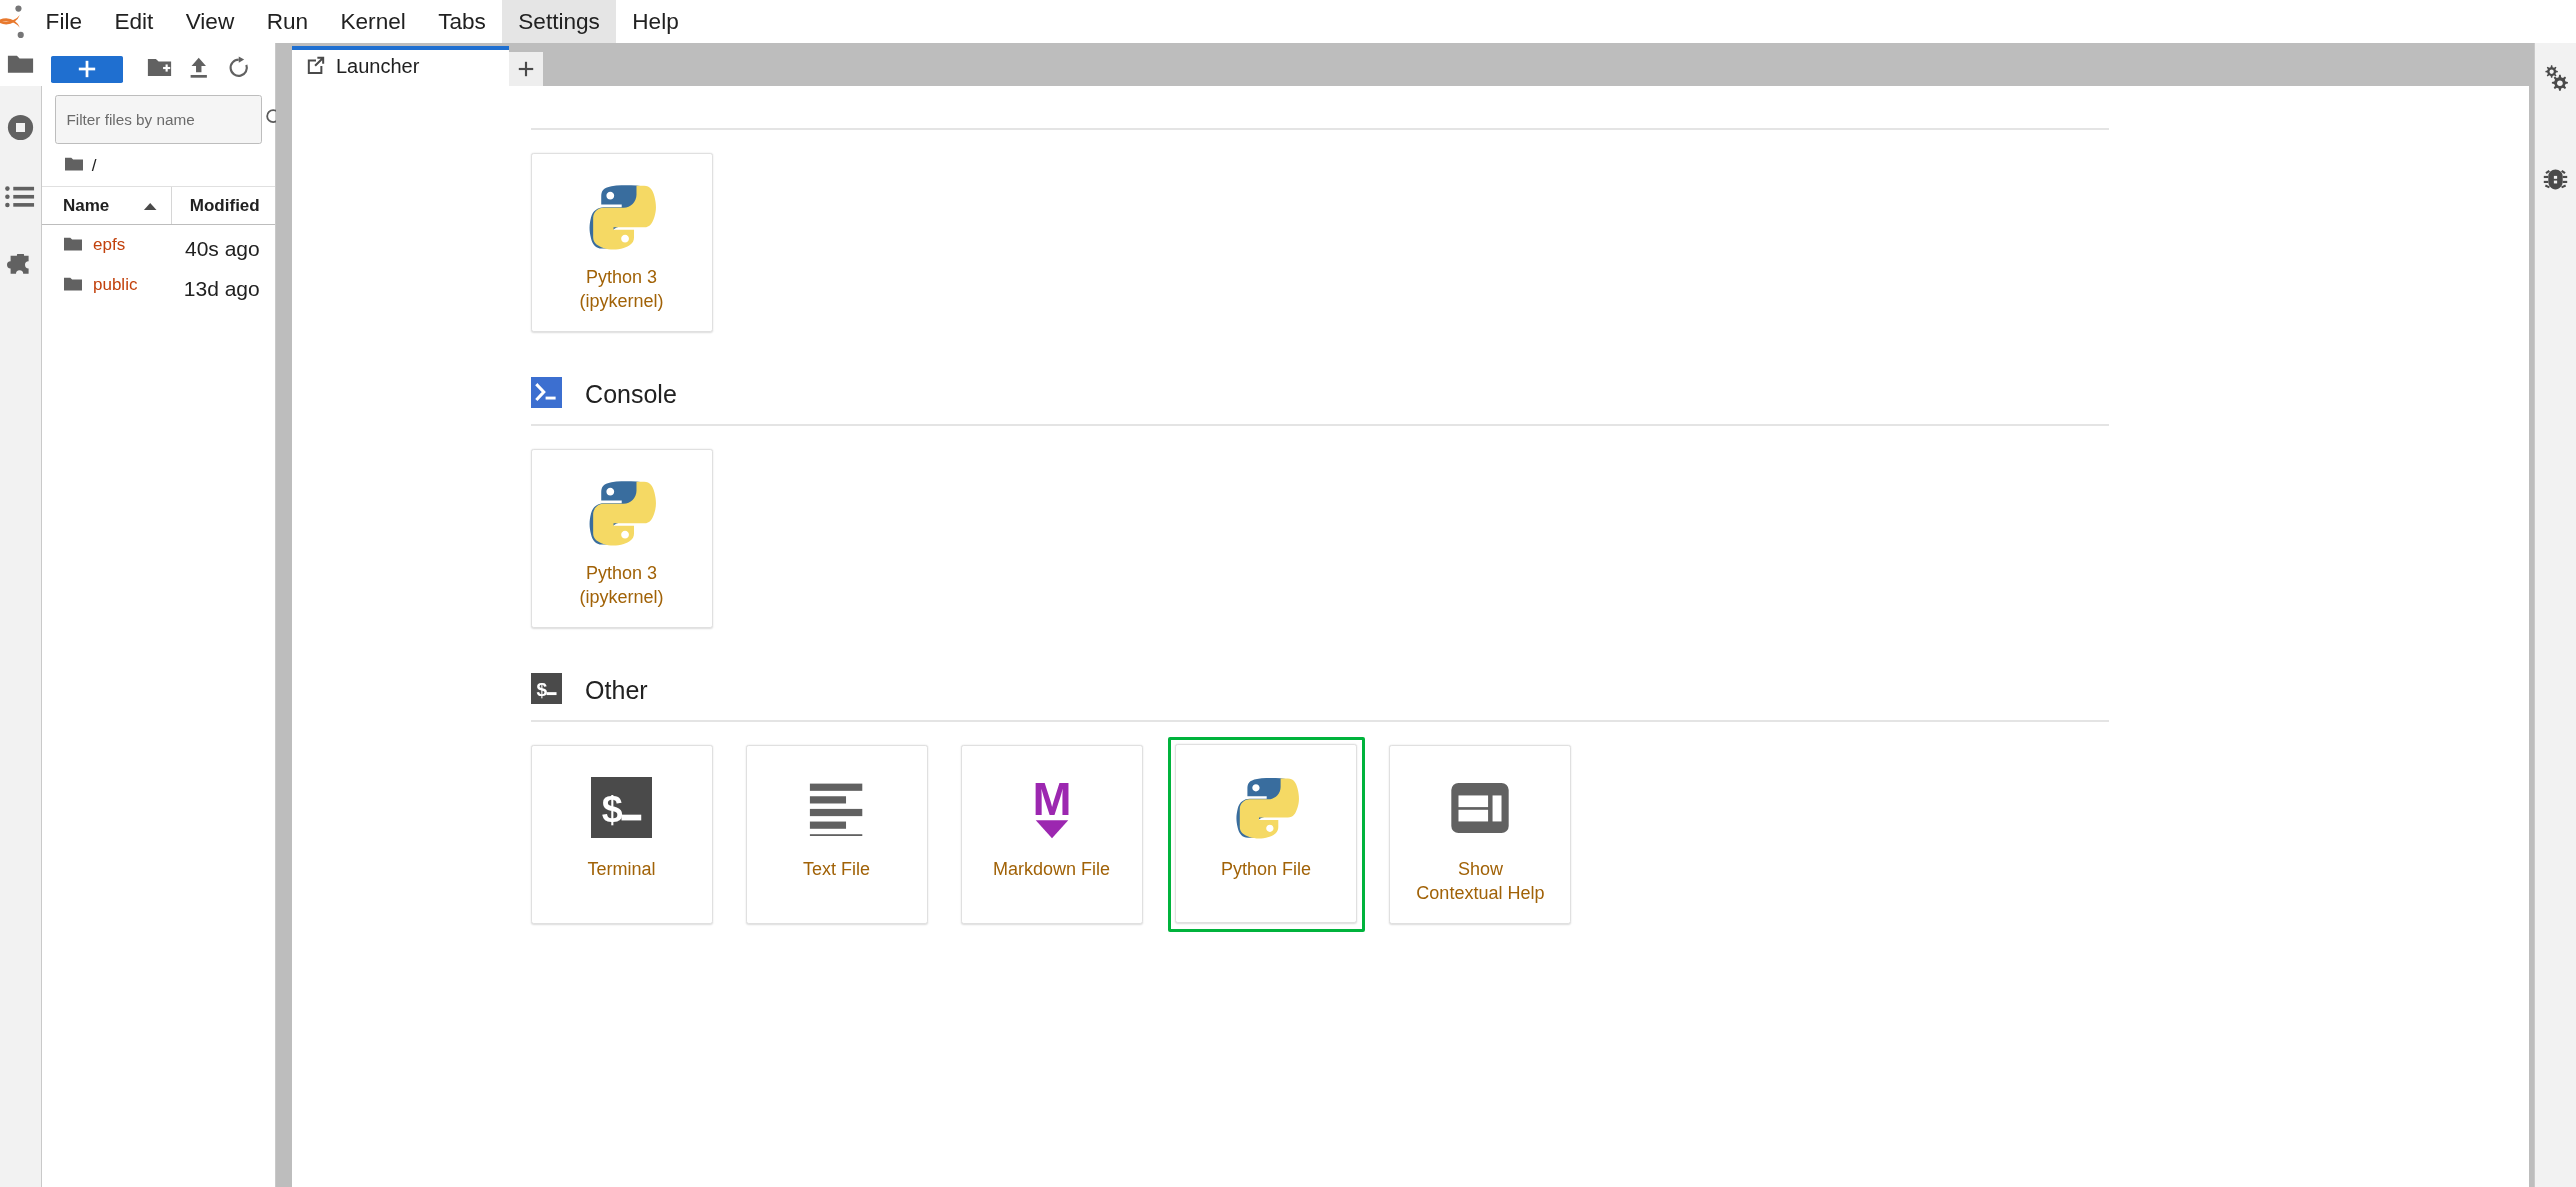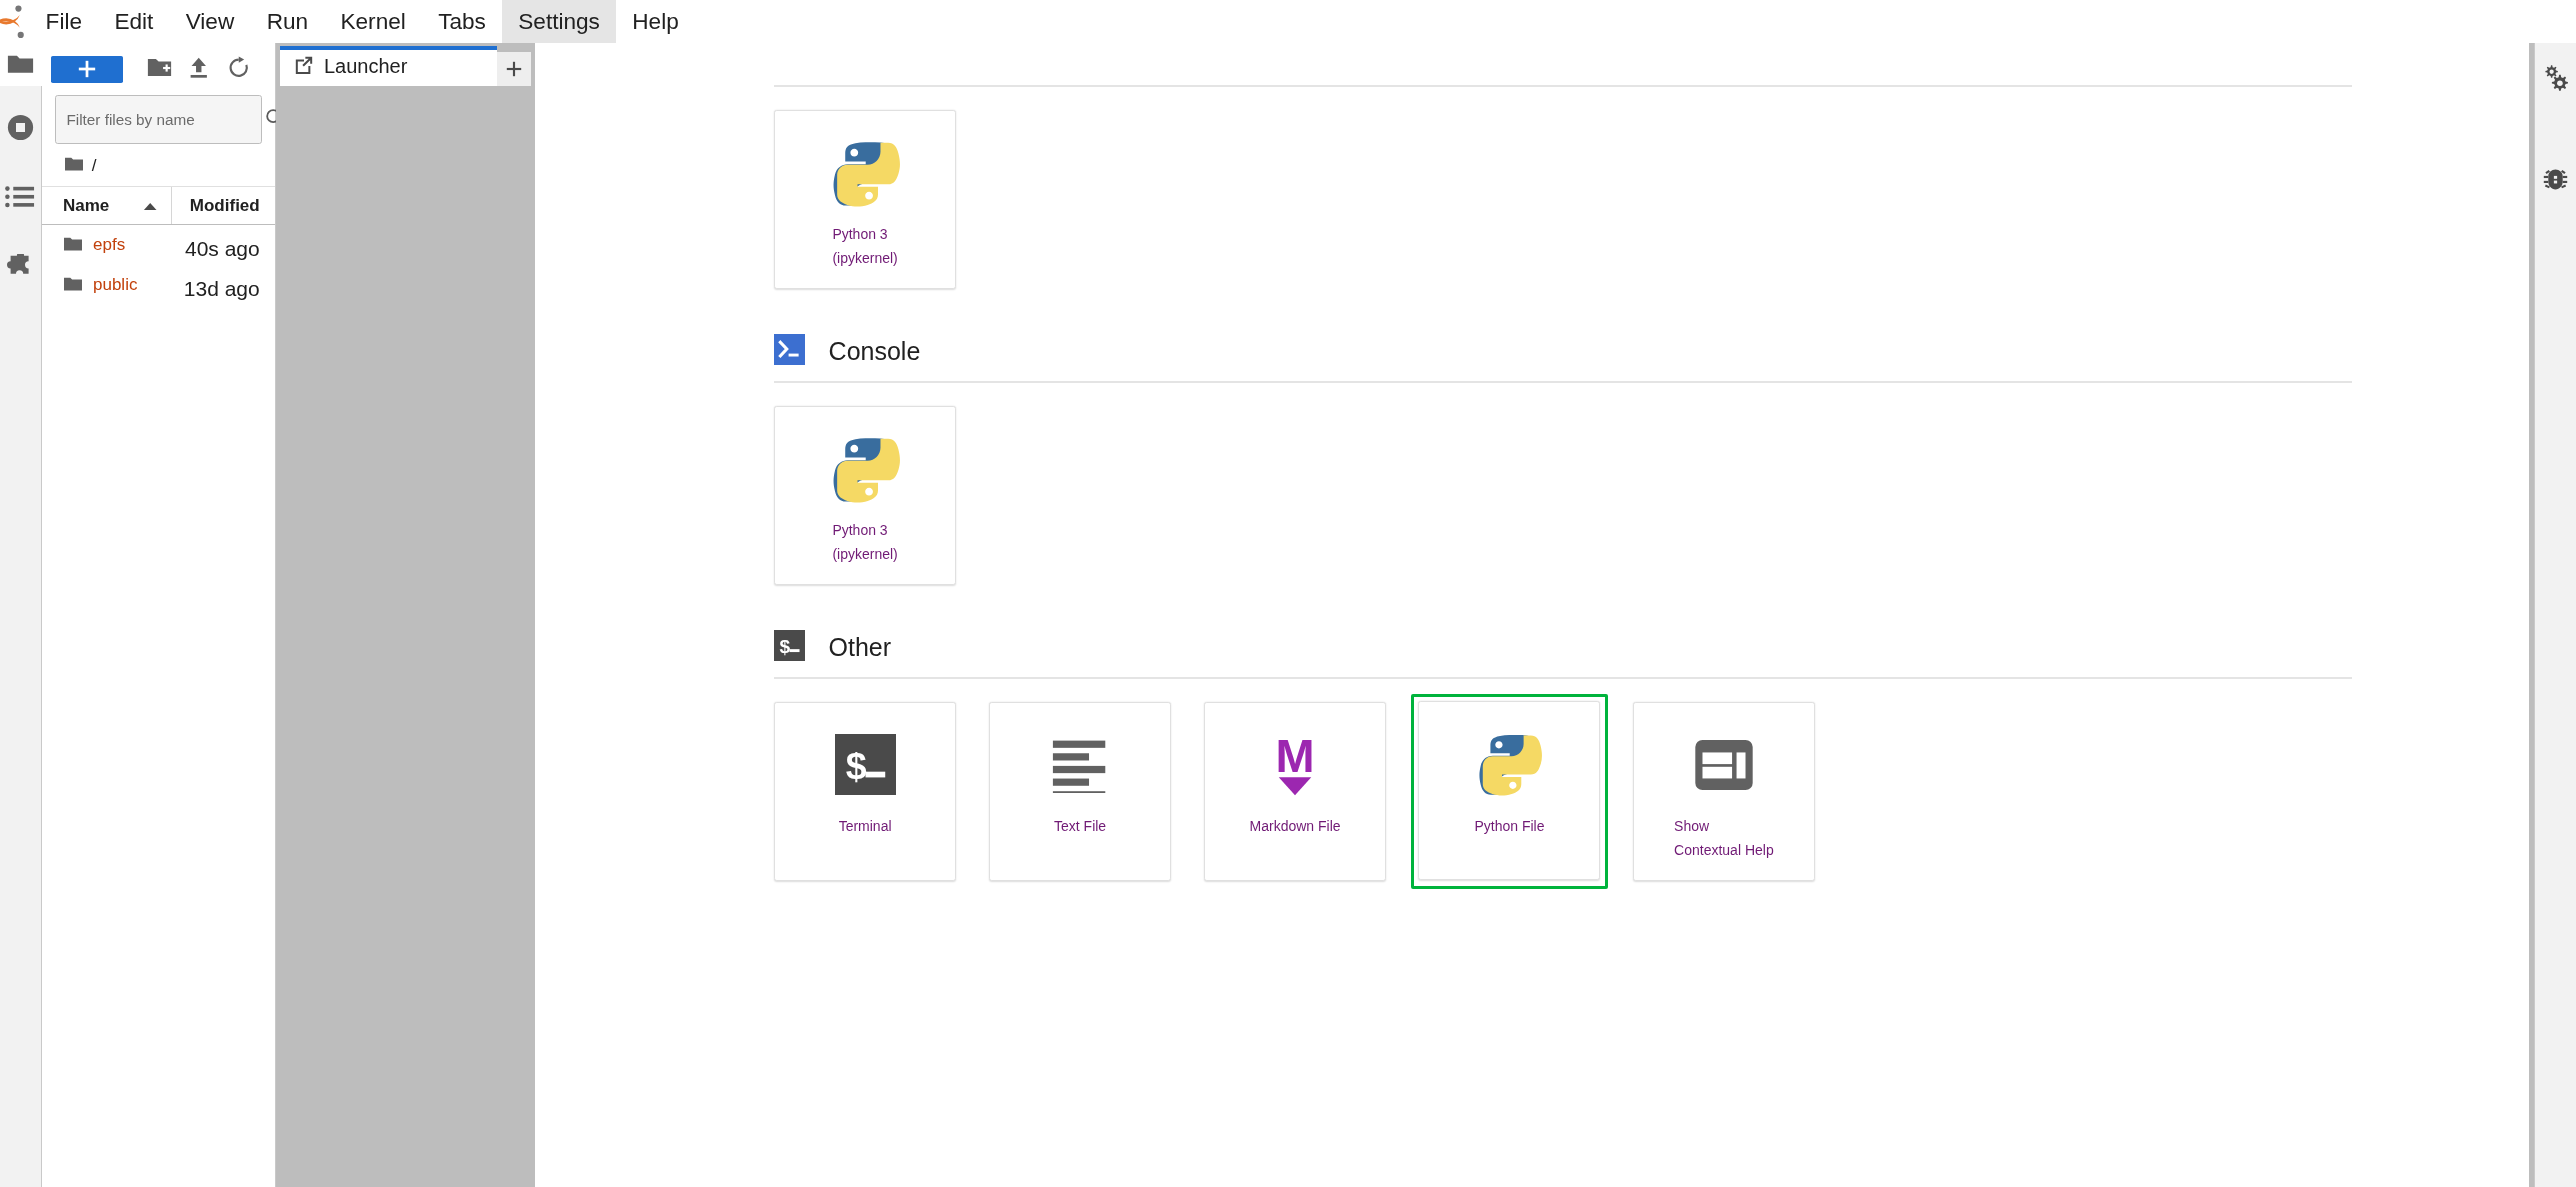--- a/index.html
+++ b/index.html
@@ -118,22 +118,22 @@
     flex: 1 1 auto; display: flex; align-items: center;
     gap: 10px; padding-left: 21px; min-width: 0;
   }
   .fb-row .r-name .txt {
     font-size: 17px; color: #c2410c;
     overflow: hidden; text-overflow: ellipsis; white-space: nowrap;
   }
   .fb-row .r-mod { font-size: 21px; color: #212121; white-space: nowrap; margin-top: 8px; }
 
   
-  .dock { flex: 1 1 auto; display: flex; flex-direction: row; min-width: 0;
-          background: #bdbdbd; }
+  .dock { flex: 1 1 auto; display: flex; flex-direction: column; min-width: 0;
+          background: #bdbdbd; padding-left: 12px; }
   .tabbar {
     height: 43px; flex: 0 0 43px;
     display: flex; align-items: flex-end;
     background: #bdbdbd; padding-left: 3.6px;
   }
   .tab {
     height: 40px; min-width: 217px;
     background: #fff; display: flex; align-items: center;
     padding: 0 18px 0 14.4px; gap: 10px;
     position: relative; cursor: pointer;
@@ -172,21 +172,21 @@
     box-shadow: 0 0.9px 1.8px rgba(0,0,0,.14);
     display: flex; flex-direction: column;
     align-items: center; justify-content: flex-start;
     padding-top: 23.5px; cursor: pointer;
   }
   .card .card-icon {
     height: 76px; display: flex; align-items: center; justify-content: center;
     margin-bottom: 12.6px;
   }
   .card .card-label {
-    font-size: 14px; color: #701a75; text-align: left;
+    font-size: 18px; color: #a16207; text-align: center;
     line-height: 23.5px; padding: 0 7.2px;
   }
   .card-wrap.focused {
     padding: 4.5px; border: 3.6px solid #00b33c; border-radius: 2px;
     margin: -8.1px;
   }
 
   
   .right-rail {
     width: 42px; flex: 0 0 42px;

